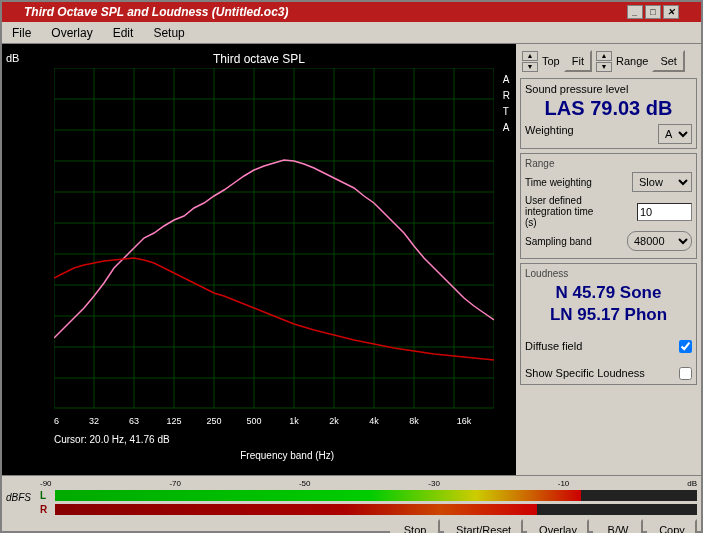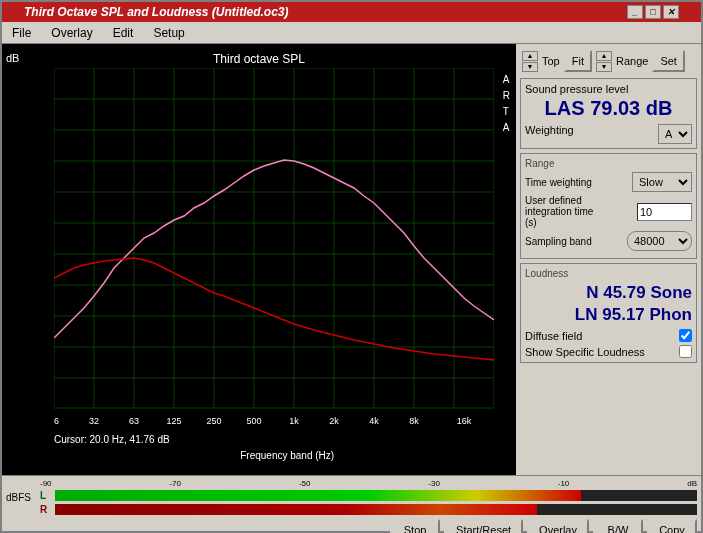--- a/index.html
+++ b/index.html
@@ -167,28 +167,27 @@
     }
     .loudness-box {
       border: 1px solid #808080;
       padding: 4px;
       background: #d4d0c8;
     }
     .loudness-value {
       font-size: 17px;
       font-weight: bold;
       color: #000080;
-      text-align: right;
+      text-align: center;
       line-height: 1.3;
     }
     .checkbox-row {
       display: flex;
-      align-items: center;
       justify-content: space-between;
-      margin-top: 3px;
+      margin-top: 14px;
       font-size: 11px;
     }
     .checkbox-row label {
       font-size: 11px;
     }
     .bottom-bar {
       height: 56px;
       background: #d4d0c8;
       border-top: 1px solid #808080;
       display: flex;
@@ -385,21 +384,21 @@
           <label>Show Specific Loudness</label>
           <input type="checkbox" style="">
         </div>
       </div>
 
     </div>
   </div>
 
   <div class="bottom-bar">
     <div style="display:flex; align-items:center; gap:4px; padding: 1px 0;">
-      <span style="font-size:10px; width:30px;">dBFS</span>
+      <span style="font-size:10px; width:30px;font-style:italic;">dBFS</span>
       <div style="flex:1; position:relative;">
 
         <div style="display:flex; justify-content:space-between; font-size:8px; color:black; margin-bottom:1px; padding: 0 0px;">
           <span>-90</span>
           <span>-70</span>
           <span>-50</span>
           <span>-30</span>
           <span>-10</span>
           <span>dB</span>
         </div>

